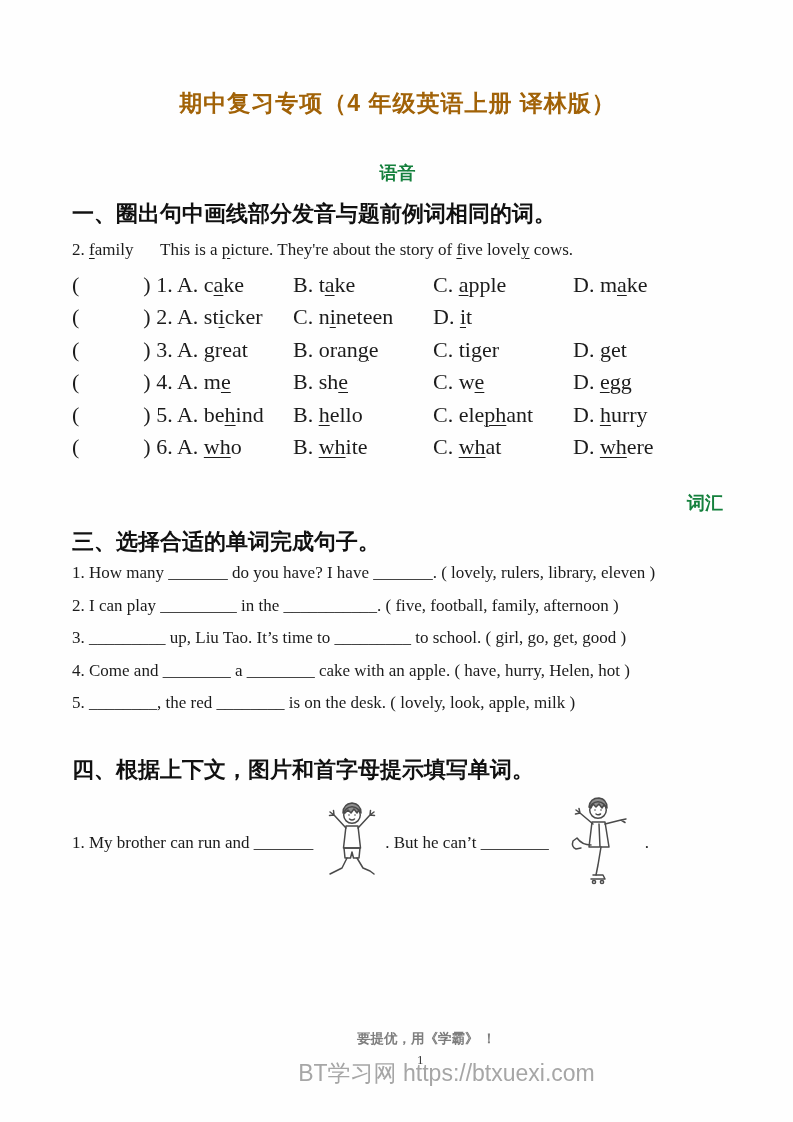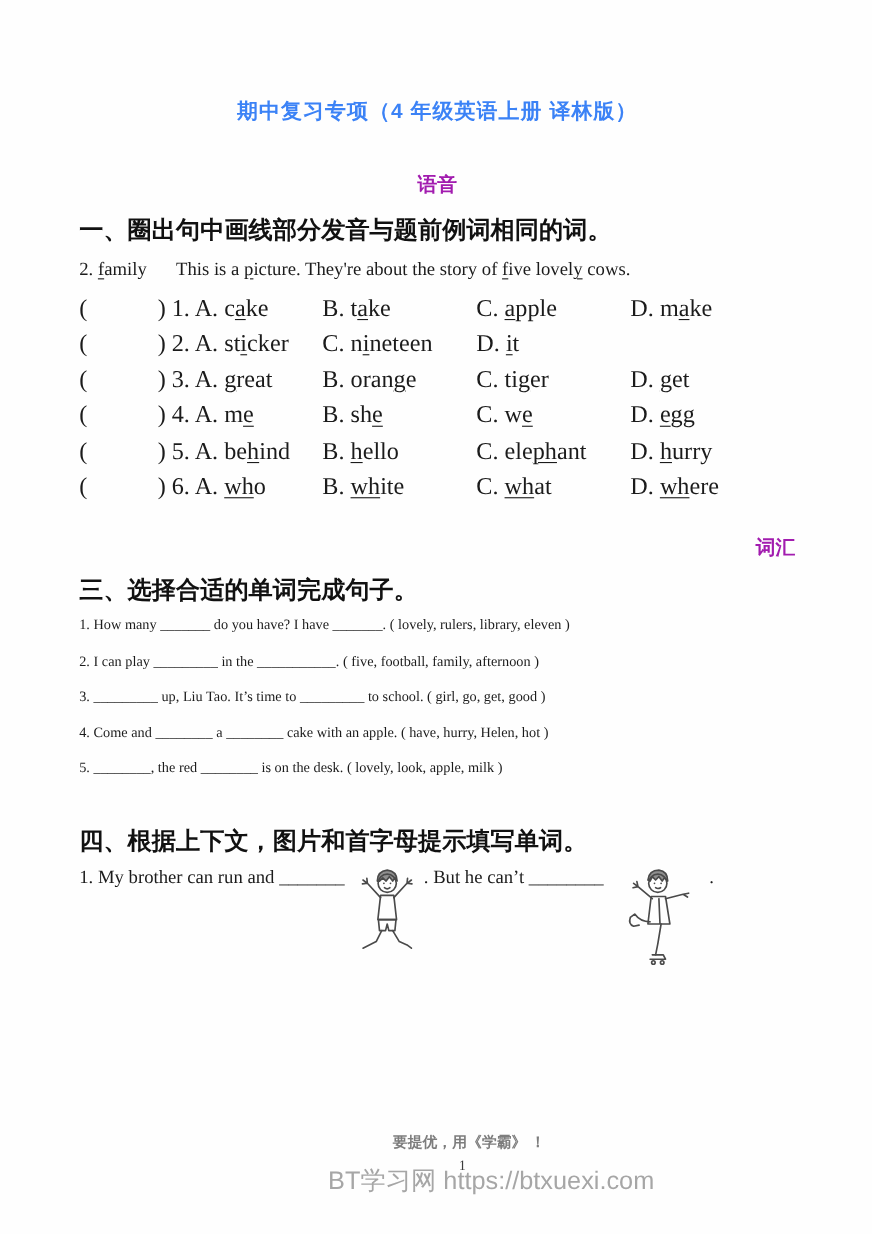--- a/index.html
+++ b/index.html
@@ -4,45 +4,45 @@
 <style>
   * { margin:0; padding:0; box-sizing:border-box; }
   html,body { background:#fff; }
   .page {
     position:relative; width:793px; height:1122px; margin:0 auto;
     background:#fefefe; color:#1b1b1b; overflow:hidden;
     font-family:"Liberation Serif","DejaVu Serif",serif;
   }
   .content { padding:0 70px 0 72px; }
   .title {
-    padding-top:88px; text-align:center; font-size:19px; font-weight:bold;
-    font-family:"Liberation Sans","DejaVu Sans",sans-serif; letter-spacing:1px; color:#3b82f6;
+    padding-top:88px; text-align:center; font-size:23px; font-weight:bold;
+    font-family:"Liberation Sans","DejaVu Sans",sans-serif; letter-spacing:1px; color:#a16207;
   }
   .center-heading {
     margin-top:42px; text-align:center; font-size:18px; font-weight:bold;
-    font-family:"Liberation Sans","DejaVu Sans",sans-serif; color:#a21caf;
+    font-family:"Liberation Sans","DejaVu Sans",sans-serif; color:#15803d;
   }
   .part-heading {
     margin-top:14px; font-size:22px; font-weight:bold; color:#111;
     font-family:"Liberation Sans","DejaVu Sans",sans-serif;
   }
   .p1-item { margin-top:10px; font-size:17px; line-height:21px; }
   .kw { display:inline-block; min-width:88px; }
   .heading-gap { margin-top:44px; }
   .p2-table { margin-top:9px; }
   .p2-row { display:flex; font-size:22px; line-height:32.4px; }
   .cell-a { width:221px; }
   .cell-b, .cell-c { width:140px; }
   .paren-gap { display:inline-block; width:64px; }
   .u { text-decoration:underline; text-underline-offset:3px; text-decoration-thickness:1px; }
   .vocab-heading-gap { margin-top:28px;text-align:right; }
   .p3-heading { margin-top:12px; }
-  .p3-item { font-size:13px; line-height:32.4px; }
+  .p3-item { font-size:17px; line-height:32.4px; }
   .p4-heading { margin-top:36px; }
-  .p4-line { margin-top:8px; font-size:17px; display:flex; height:100px; }
+  .p4-line { margin-top:8px; font-size:17px; display:flex; align-items:center; height:100px; }
   .p4-line svg { flex:0 0 auto; }
   .fig1 { margin:0 4px 0 10px; }
   .fig2 { margin:0 6px 0 14px; }
   .footer-slogan {
     position:absolute; top:1030px; left:0; right:0; text-align:center;
     transform:translateX(30px); font-size:13.5px; color:#7d7d7d; font-weight:bold;
     font-family:"Liberation Sans","DejaVu Sans",sans-serif;
   }
   .page-number {
     position:absolute; top:1052px; left:417px; font-size:13px; color:#3c3c3c;

